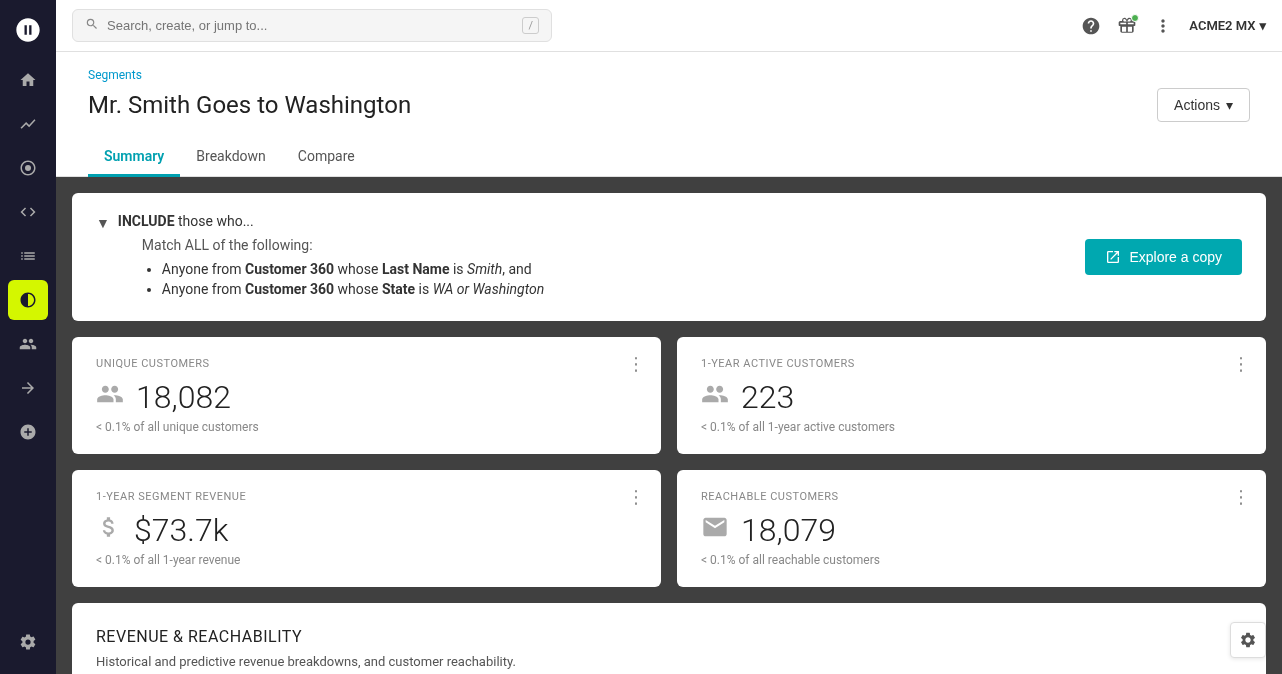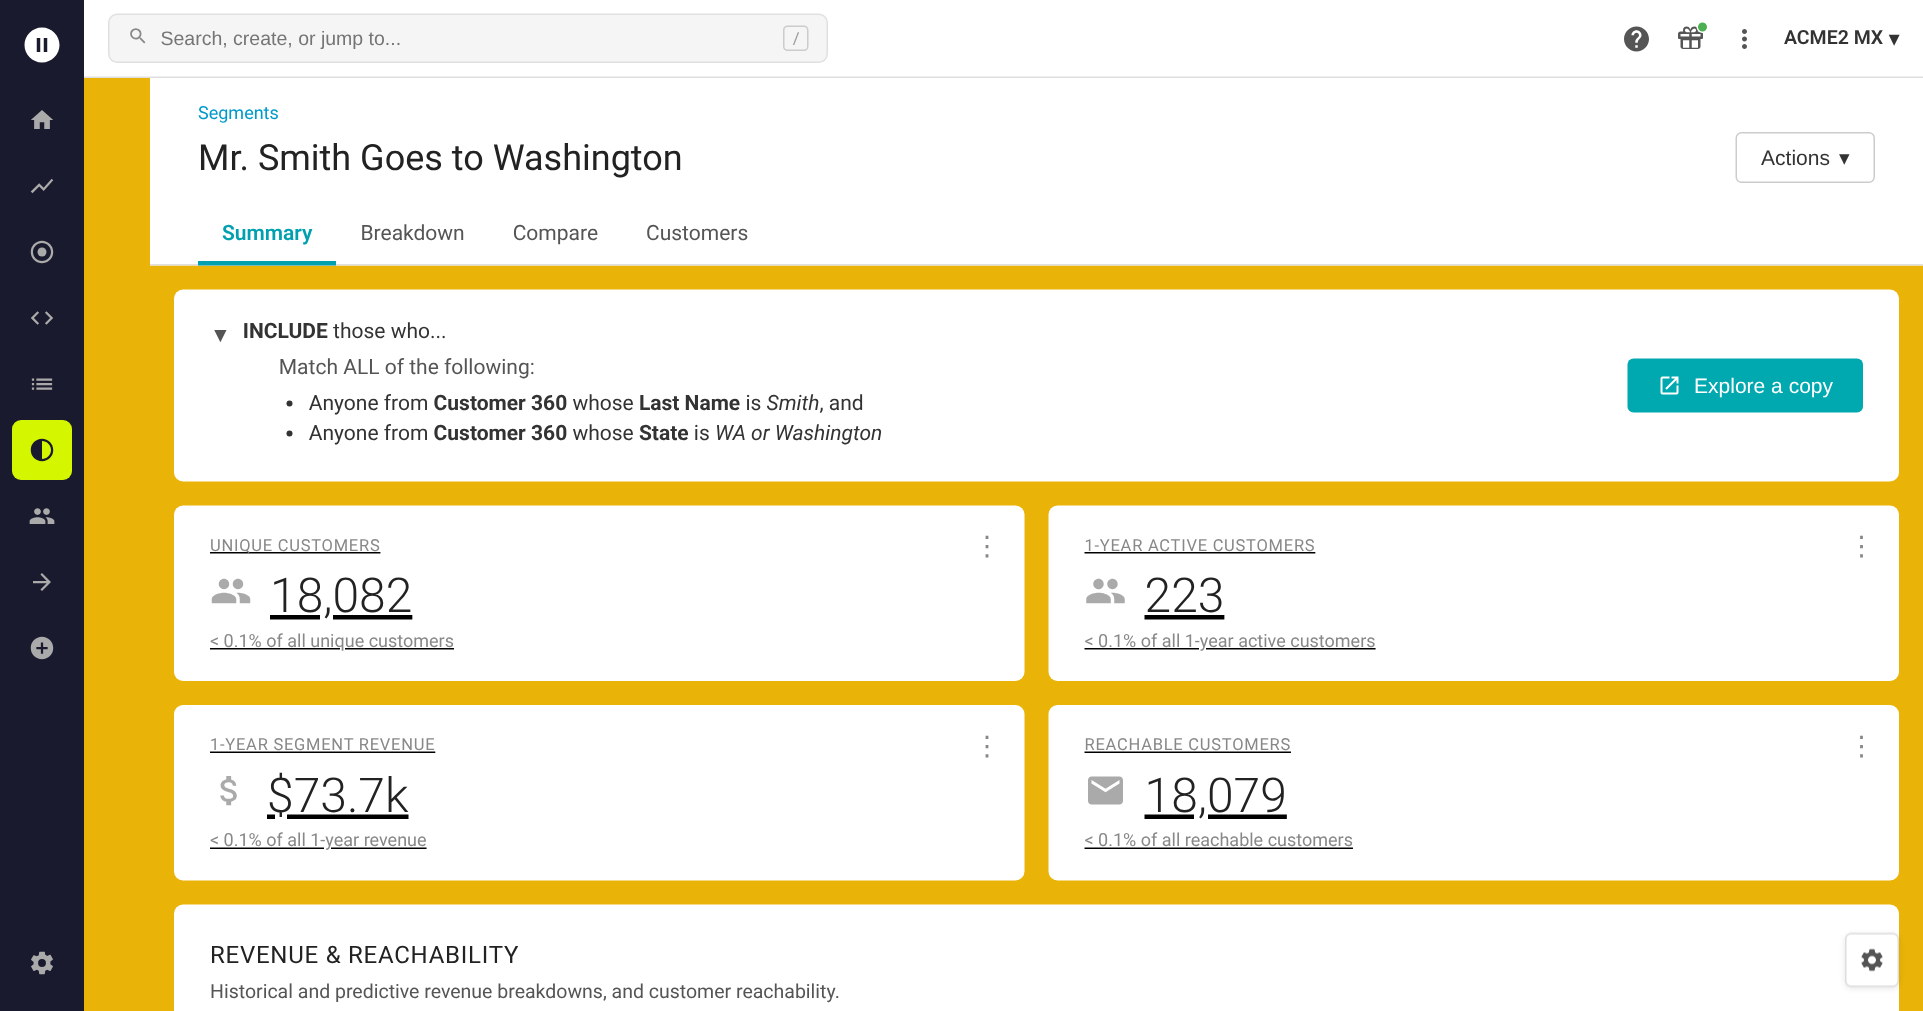--- a/index.html
+++ b/index.html
@@ -115,22 +115,21 @@
       display: flex;
       align-items: center;
       gap: 4px;
       cursor: pointer;
     }
 
     
     .page-content {
       flex: 1;
       overflow-y: auto;
-      background: #eab308;
-      padding-left: 44px;
+      background: #404040;
     }
 
     
     .page-header {
       background: white;
       padding: 16px 32px 0 32px;
       border-bottom: 1px solid #e0e0e0;
     }
     .breadcrumb {
       font-size: 12px;
@@ -235,21 +234,20 @@
       display: grid;
       grid-template-columns: 1fr 1fr;
       gap: 16px;
       margin-bottom: 16px;
     }
     .stat-card {
       background: white;
       border-radius: 6px;
       padding: 20px 24px;
       position: relative;
-      text-decoration: underline;
     }
     .stat-label {
       font-size: 11px;
       text-transform: uppercase;
       color: #888;
       letter-spacing: 0.5px;
       margin-bottom: 8px;
     }
     .stat-value-row {
       display: flex;
@@ -414,21 +412,20 @@
         <button class="actions-button">
           <span>Actions</span>
           <span>▾</span>
         </button>
       </div>
 
       <div class="tabs">
         <div class="tab active">Summary</div>
         <div class="tab">Breakdown</div>
         <div class="tab">Compare</div>
-        <div class="tab">Customers</div>
       </div>
     </div>
 
     <div class="section">
       <div class="include-box">
         <div class="include-header">
           <div class="include-header-left">
             <span class="include-toggle">▼</span>
             <div>
               <div class="include-text">

